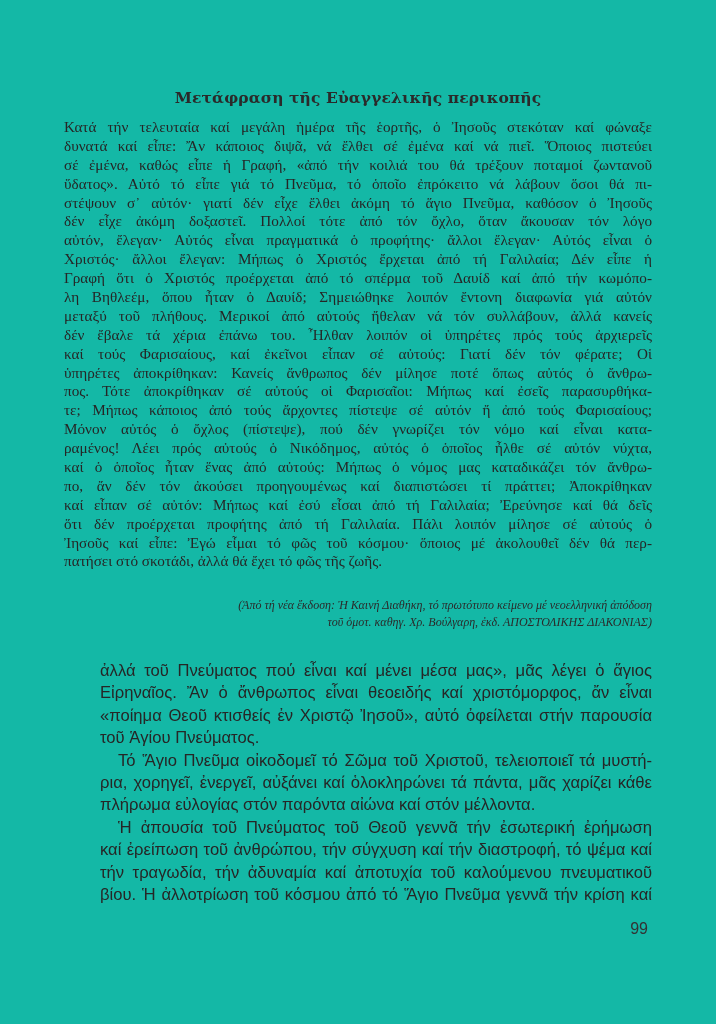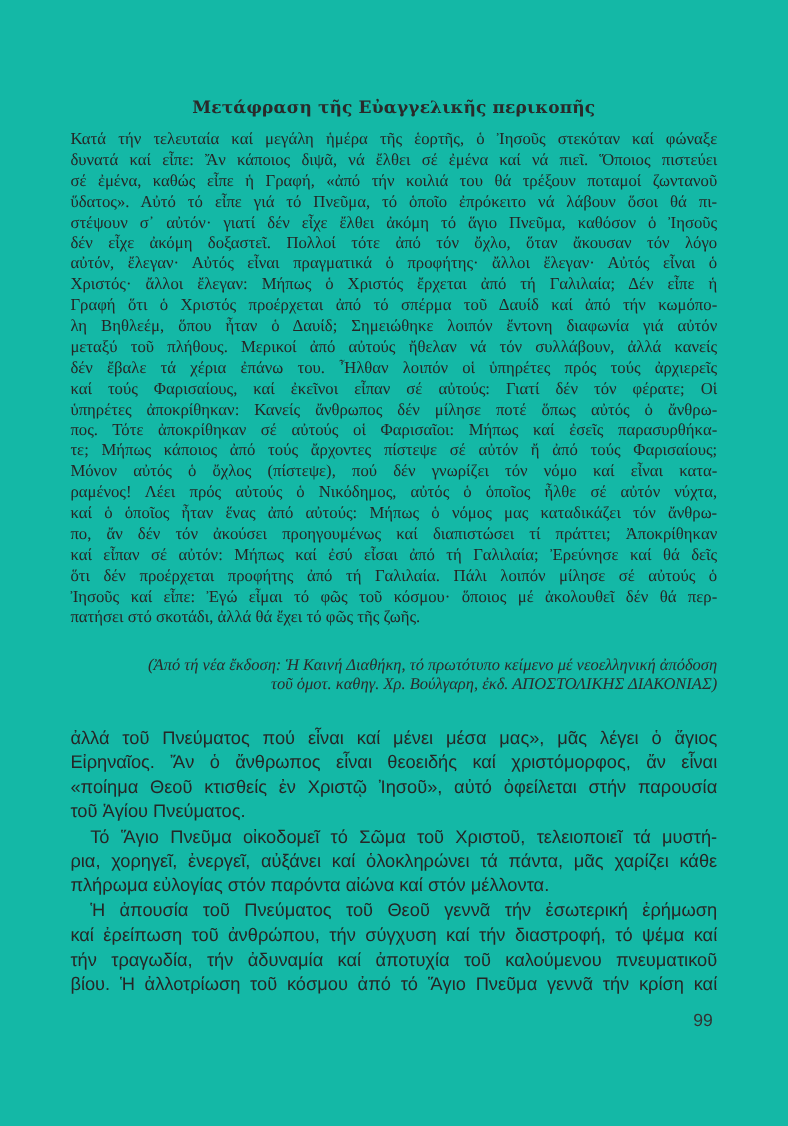--- a/index.html
+++ b/index.html
@@ -13,28 +13,28 @@
   .serif-block {
     position: absolute; left: 64px; width: 588px; top: 118px;
     font-family: Liberation Serif, serif;
     font-size: 15.2px; line-height: 18.9px; color: #262626;
   }
   .serif-block .line { white-space: nowrap; text-align: justify; text-align-last: justify; height: 18.9px; overflow: visible; }
   .serif-block .line.last { text-align-last: left; }
   .citation {
     position: absolute; right: 64px; top: 597px; width: 560px; text-align: right;
     font-family: "Liberation Serif", "DejaVu Serif", serif; font-style: italic;
-    font-size: 15px; line-height: 17px; color: #2b2b2b;
+    font-size: 12px; line-height: 17px; color: #2b2b2b;
   }
   .sans-block {
     position: absolute; left: 64px; width: 588px; top: 660px;
     font-family: "Liberation Sans", "DejaVu Sans", sans-serif;
     font-size: 16.6px; line-height: 22.4px; color: #262626;
   }
-  .sans-block .line { white-space: nowrap; text-align: justify; text-align-last: justify; height: 22.4px; }
+  .sans-block .line { white-space: nowrap; text-align: justify; text-align-last: justify; height: 22.4px; margin-left: 36px; }
   .sans-block .line.last { text-align-last: left; }
   .sans-block .line.indent { padding-left: 18px; }
   .page-number {
     position: absolute; right: 68px; top: 920px;
     font-family: "Liberation Sans", "DejaVu Sans", sans-serif;
     font-size: 16px; color: #333333;
   }
 </style>
 </head>
 <body>

